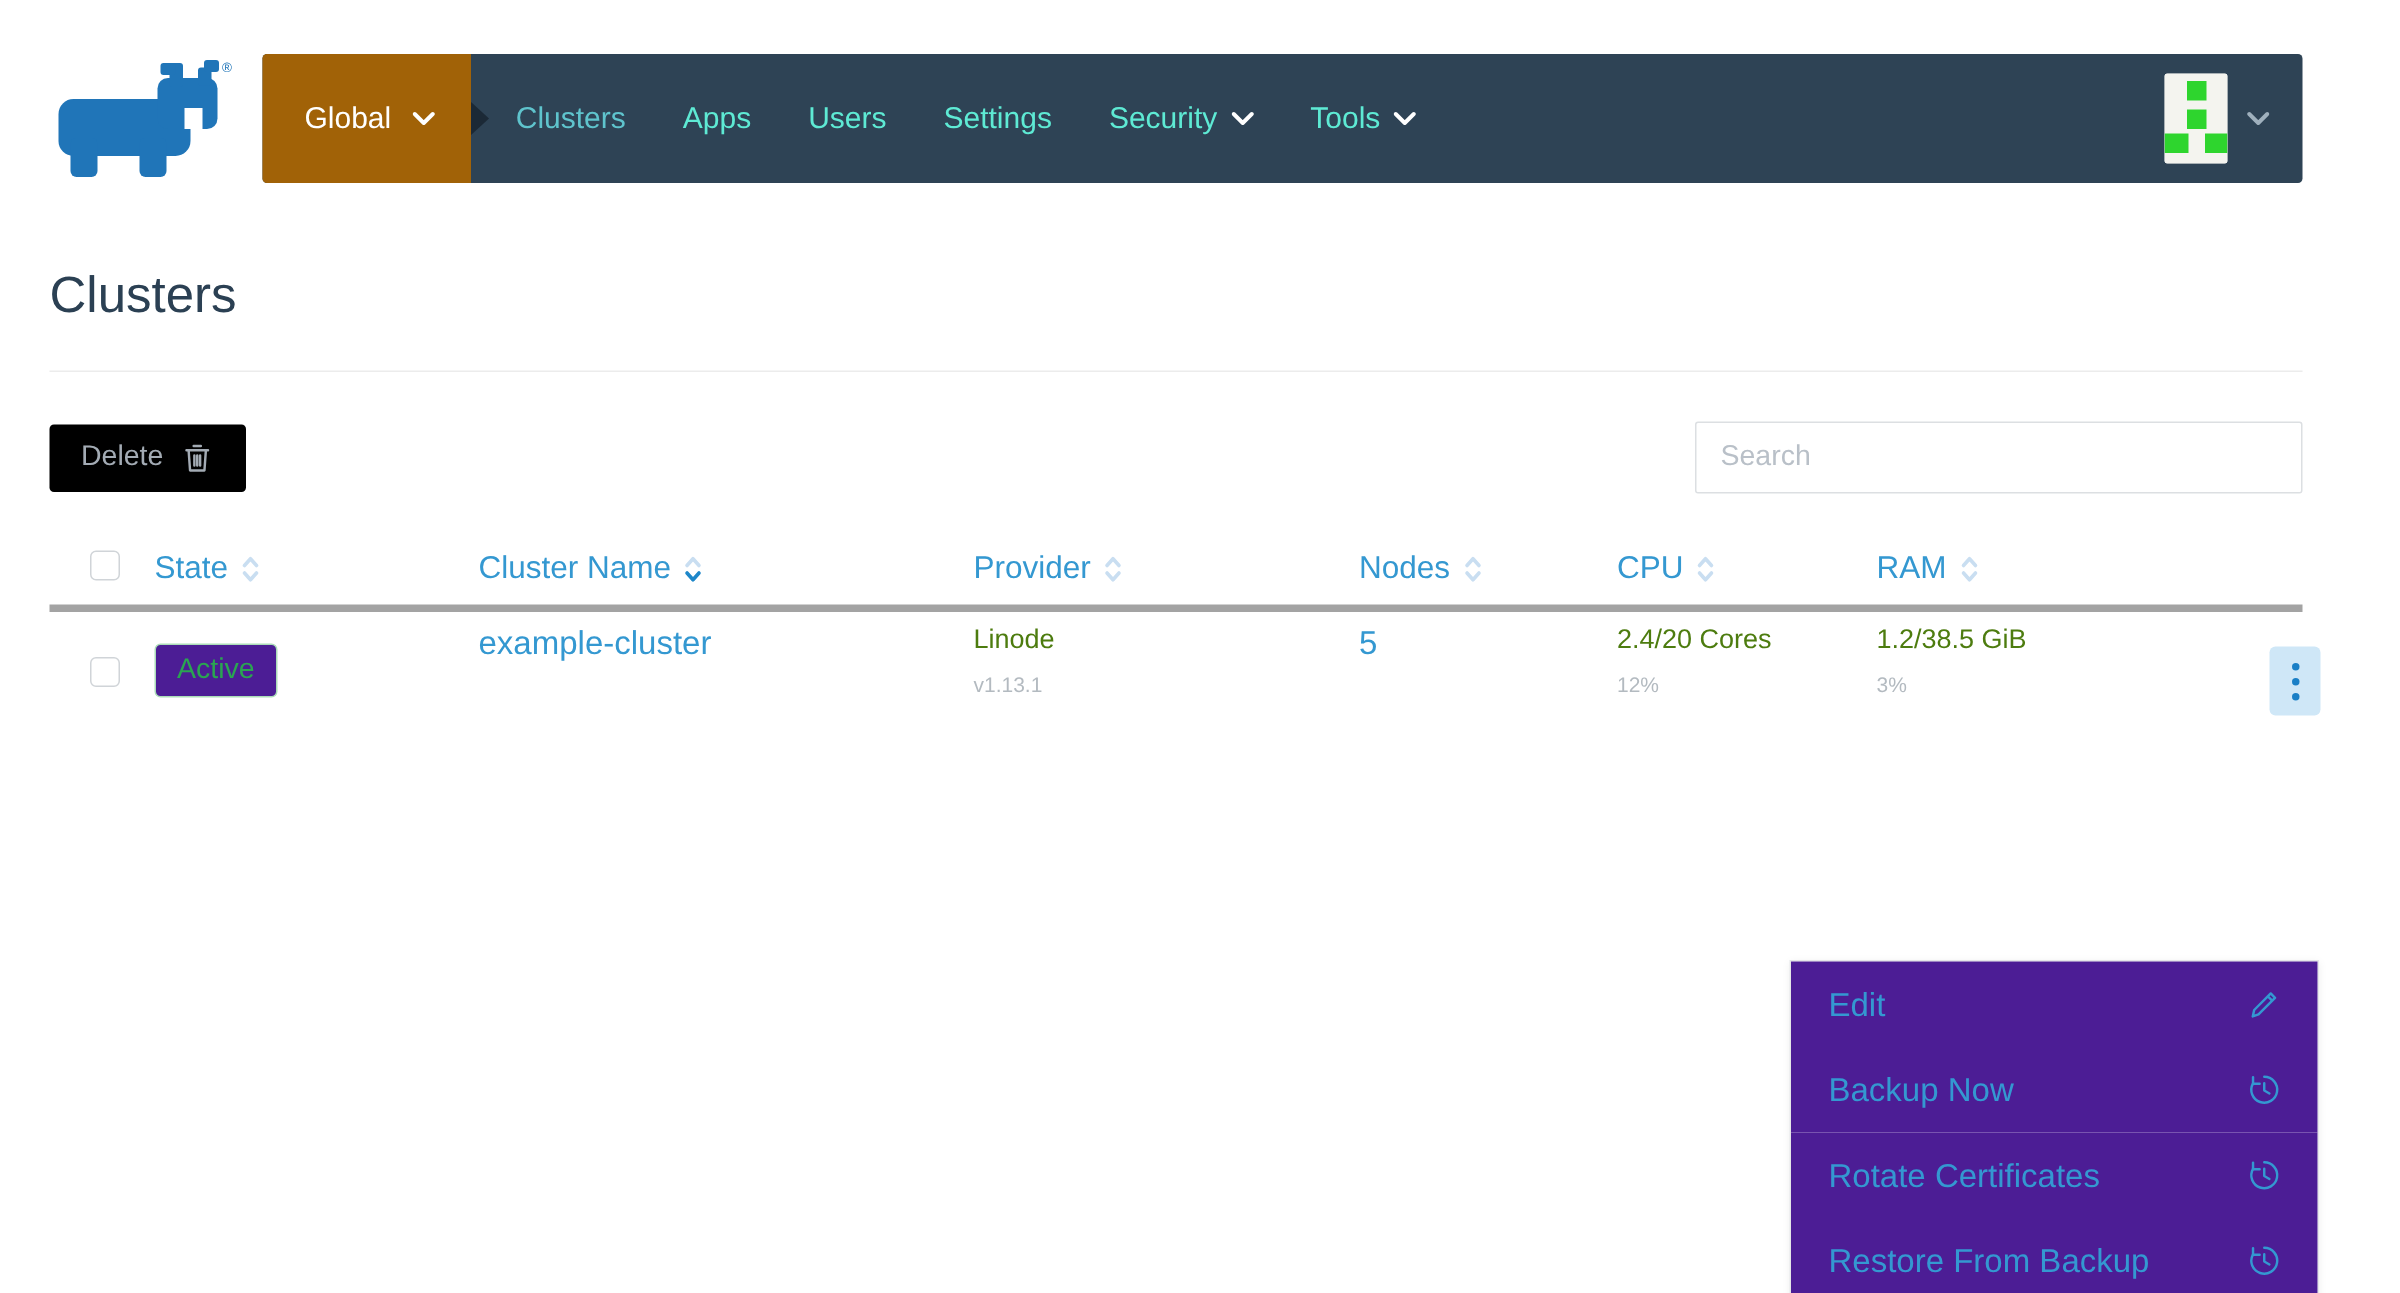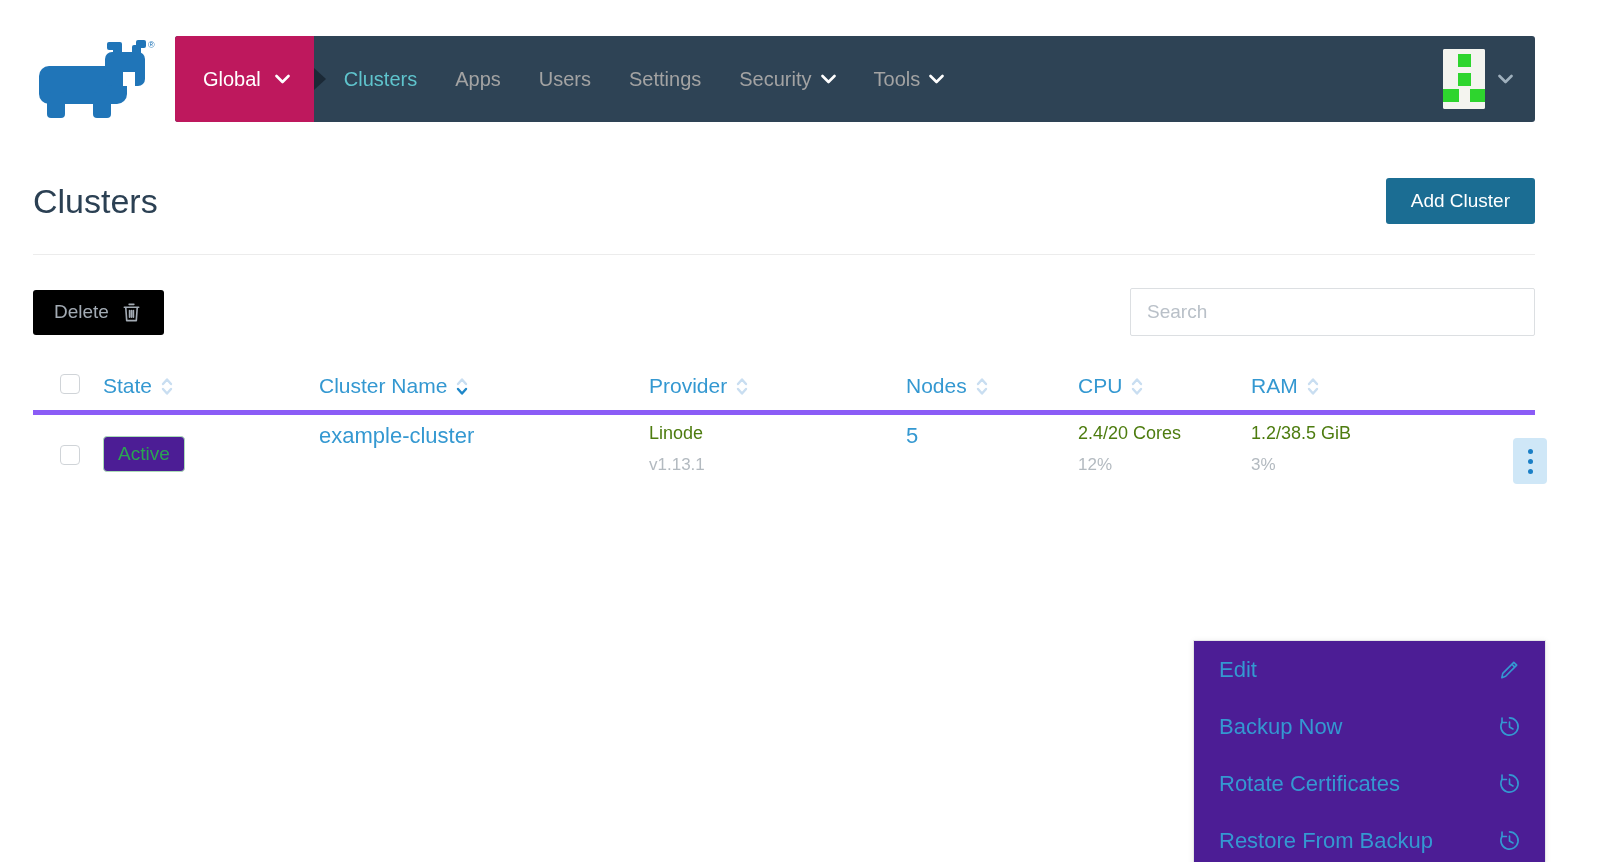--- a/index.html
+++ b/index.html
@@ -3,28 +3,28 @@
 <meta charset="utf-8">
 <style>
   * { margin: 0; padding: 0; box-sizing: border-box; }
   html, body { width: 1600px; height: 862px; background: #fff; overflow: hidden;
     font-family: "Liberation Sans", "DejaVu Sans", sans-serif; }
 
   
   .topbar { display: flex; align-items: stretch; height: 86px; margin: 36px 65px 0 35px; }
   .logo-wrap { width: 140px; display: flex; align-items: center; }
   .navbar { flex: 1; background: #2e4355; border-radius: 3px; display: flex; align-items: center; }
-  .env-dd { background: #be185d; height: 100%; display: flex; align-items: center;
+  .env-dd { background: #a16207; height: 100%; display: flex; align-items: center;
     padding: 0 24px 0 28px; position: relative; margin-right: 30px; cursor: pointer;
     border-radius: 3px 0 0 3px; }
   .env-dd::after { content: ""; position: absolute; left: 100%; top: 50%;
     transform: translateY(-50%); border-top: 11px solid transparent;
     border-bottom: 11px solid transparent; border-left: 12px solid #1b2936; z-index: 2; }
   .env-dd span { color: #fff; font-size: 20px; margin-right: 14px; }
-  .nav-link { color: #a3a3a3; font-size: 20px; text-decoration: none; margin-right: 38px;
+  .nav-link { color: #5eead4; font-size: 20px; text-decoration: none; margin-right: 38px;
     display: flex; align-items: center; gap: 9px; cursor: pointer; }
   .nav-link.teal { color: #5fc4cd; }
   .chev { width: 15px; height: 10px; }
   .chev polyline { fill: none; stroke: #fff; stroke-width: 2.6; stroke-linecap: round; stroke-linejoin: round; }
   .user-area { margin-left: auto; margin-right: 22px; display: flex; align-items: center; gap: 13px; cursor: pointer; }
   .identicon { width: 42px; height: 60px; background: #f4f4f0; border-radius: 2px; }
   .user-chev polyline { stroke: #9fb0bd; }
 
   
   .content { margin: 0 65px 0 33px; position: relative; }
@@ -37,32 +37,32 @@
   .toolbar { margin-top: 33px; display: flex; align-items: center; justify-content: space-between; }
   .btn-disabled { background: #000000; color: #a3abb4; font-size: 19px; border: none;
     border-radius: 3px; padding: 11px 21px; display: flex; align-items: center; gap: 11px;
     font-family: inherit; cursor: default; }
   .search { width: 405px; height: 48px; border: 1px solid #dcdfe2; border-radius: 2px;
     padding: 0 16px; font-size: 19px; color: #35393c; font-family: inherit; outline: none; }
   .search::placeholder { color: #b9c0c8; }
 
   
   .grid { display: grid; grid-template-columns: 70px 216px 330px 257px 172px 173px 230px 1fr; }
-  .thead { margin-top: 26px; height: 53px; align-items: center; border-bottom: 5px solid #8b5cf6; }
+  .thead { margin-top: 26px; height: 53px; align-items: center; border-bottom: 5px solid #a3a3a3; }
   .th { display: flex; align-items: center; gap: 9px; font-size: 21px; color: #3498d1; cursor: pointer; }
   .checkbox { width: 20px; height: 20px; border: 1px solid #d0d4d8; border-radius: 4px;
     background: #fff; appearance: none; cursor: pointer; }
   .th-check { margin-left: 27px; }
   .sort { width: 12px; height: 19px; }
   .sort polyline { fill: none; stroke: #c9def1; stroke-width: 2.4; stroke-linecap: round; stroke-linejoin: round; }
   .sort polyline.active { stroke: #1e87c9; }
 
   .trow { align-items: start; }
   .cell-main { font-size: 18px; color: #4d7c0f; }
-  .cell-sub { font-size: 17px; color: #b3bac0; margin-top: 11px; }
+  .cell-sub { font-size: 14px; color: #b3bac0; margin-top: 11px; }
   .badge { display: inline-block; padding: 6px 14px; border: 1px solid #abdcb8;
     background: #4c1d95; color: #2aa551; border-radius: 4px; font-size: 19px; }
   .link { color: #3498d1; font-size: 22px; text-decoration: none; cursor: pointer; }
   .nodes-val { font-size: 22px; }
   .pt24 { padding-top: 8px; } .pt21 { padding-top: 21px; } .pt30 { padding-top: 30px; }
   .actions-cell { display: flex; justify-content: flex-end; margin-right: -12px; padding-top: 23px; }
   .kebab { width: 34px; height: 46px; background: #cfe7f7; border: none; border-radius: 4px;
     display: flex; flex-direction: column; align-items: center; justify-content: center; gap: 5px; cursor: pointer; }
   .kebab i { width: 5px; height: 5px; border-radius: 50%; background: #1a7fc6; }
 
@@ -134,21 +134,20 @@
         <polyline points="1.5,2 7.5,8 13.5,2"></polyline>
         </svg>
     </div>
   </nav>
 </div>
 
 <div class="content">
 
   <div class="page-head">
     <h1 class="page-title">Clusters</h1>
-    <button class="btn-primary">Add Cluster</button>
   </div>
 
   <div class="divider"></div>
 
   <div class="toolbar">
     <button class="btn-disabled">
       <span>Delete</span>
       <svg class="mi-icon" viewBox="0 0 24 24">
         <path d="M4.5 6.5h15M9.5 3.5h5M6 6.5l1 14h10l1-14M10 10v7M12 10v7M14 10v7"></path>
         </svg>

